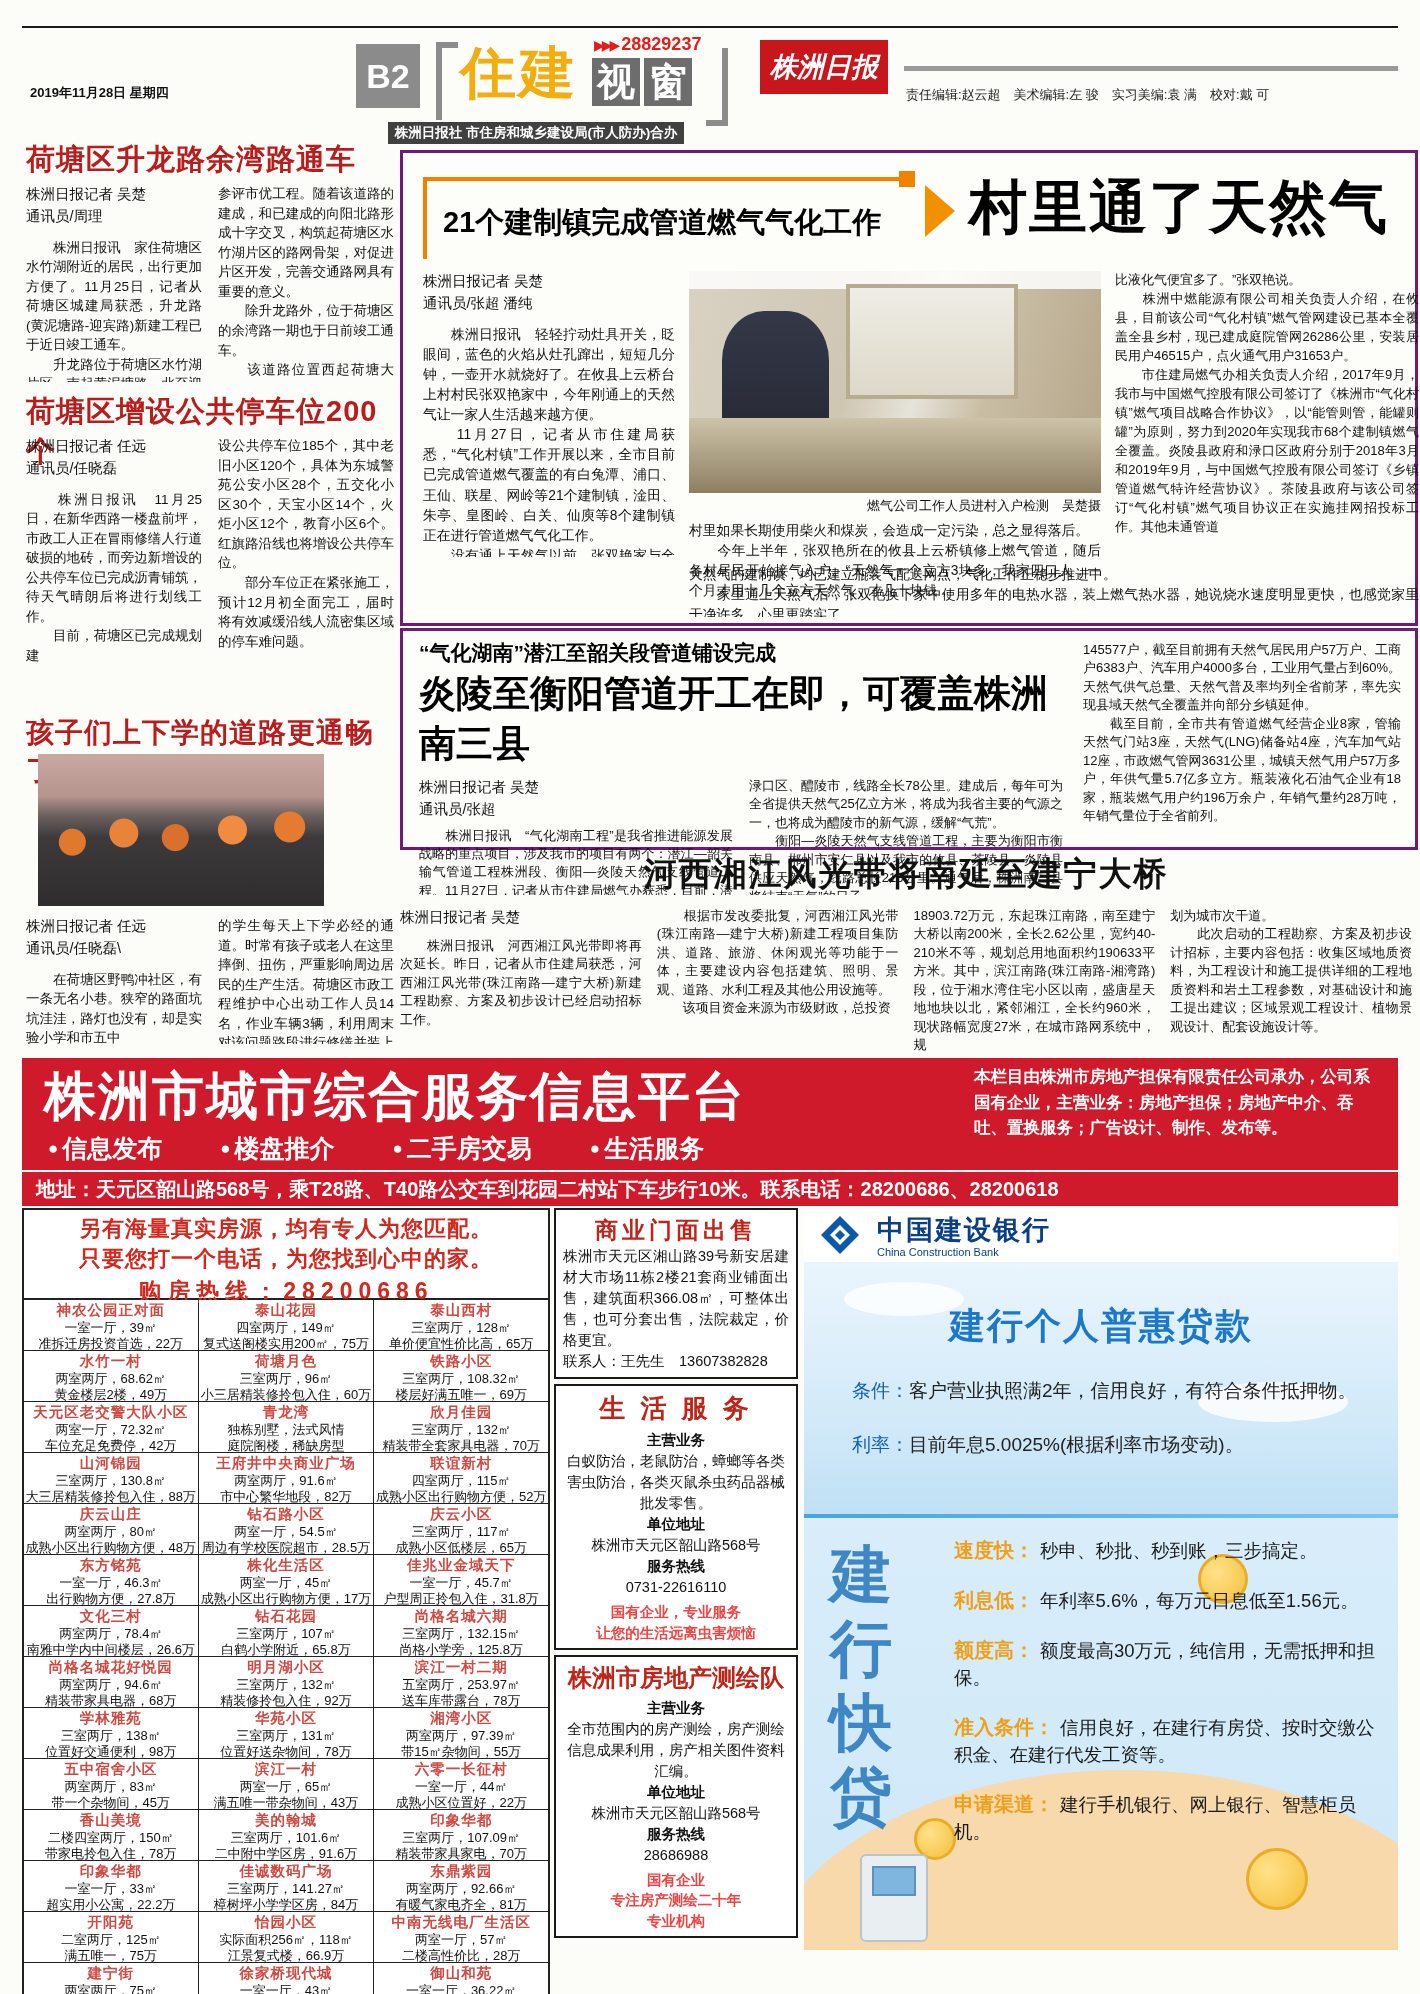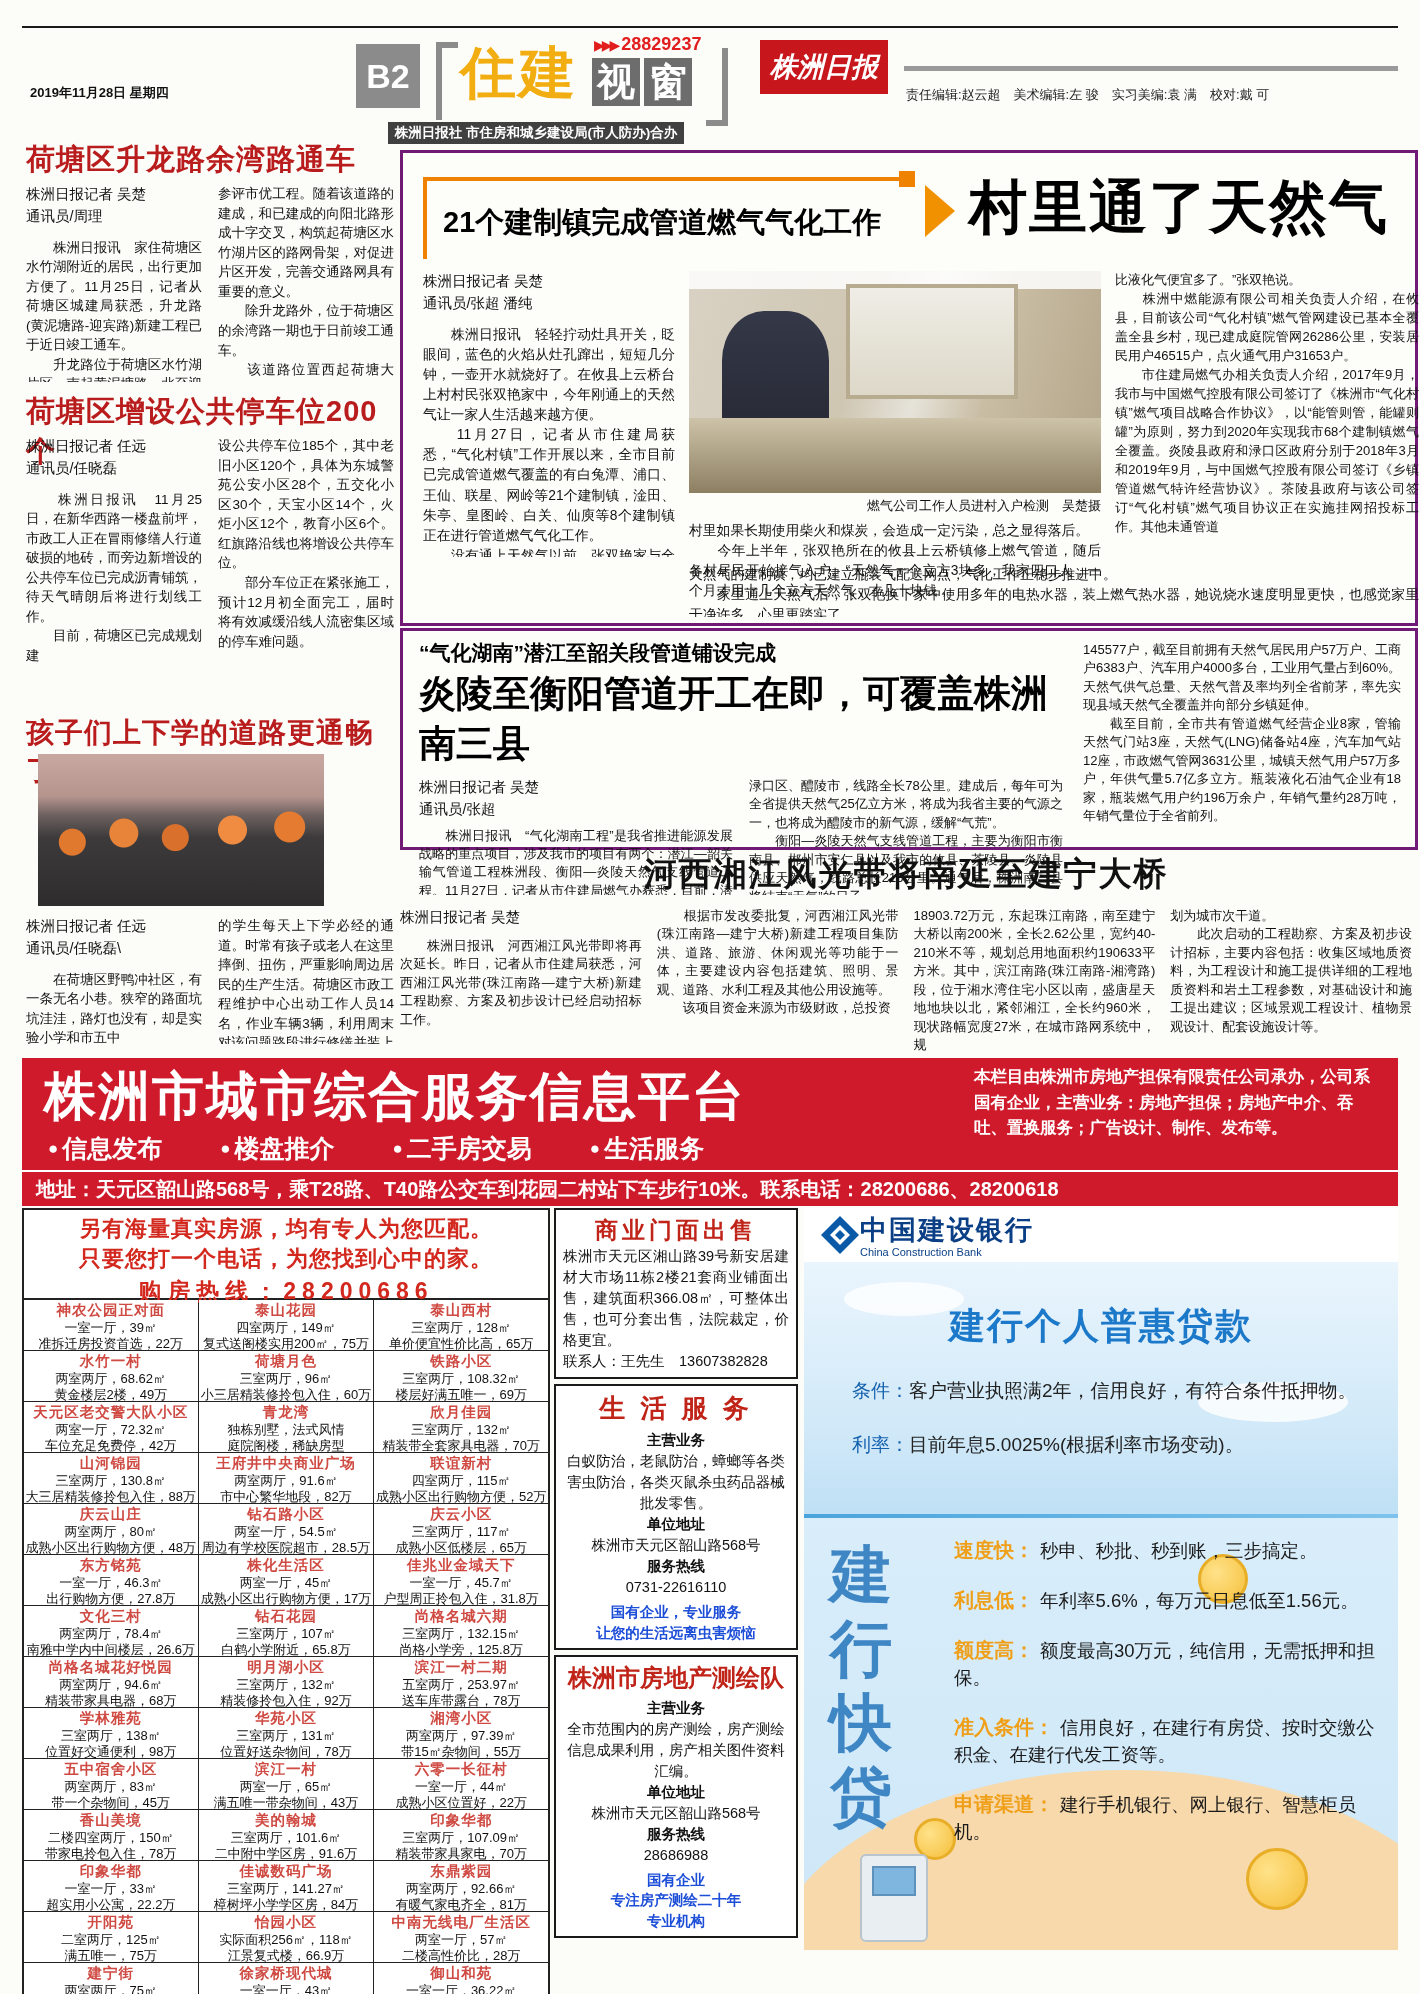--- a/index.html
+++ b/index.html
@@ -123,25 +123,25 @@
   .lst .lt{color:#cf4a42;font-size:14.5px;font-weight:bold;letter-spacing:1px;}
   .lst .ll,.lst .lp{font-size:13px;line-height:1.2;}
 
   
   #middle{left:554px;top:1208px;width:244px;}
   .midbox{border:2px solid #1a1a1a;background:#fff;margin-bottom:5px;padding:5px 7px;}
   .mid-red-title{color:#c02318;font-size:23px;font-weight:900;text-align:center;letter-spacing:4px;}
   .mid-co-title{color:#c02318;font-size:21px;font-weight:900;text-align:center;}
   .mid-line{font-size:14.5px;text-align:center;line-height:1.45;}
   .mid-par{font-size:14.5px;line-height:1.45;}
-  .mid-redline{color:#1d4ed8;font-size:14.5px;font-weight:bold;text-align:center;line-height:1.4;}
+  .mid-redline{color:#ef4444;font-size:14.5px;font-weight:bold;text-align:center;line-height:1.4;}
 
   
   #bank{left:804px;top:1208px;width:594px;height:742px;background:#fff;}
-  #bank-top{height:54px;display:flex;align-items:center;padding-left:16px;gap:0;background:#fff;}
+  #bank-top{height:54px;display:flex;align-items:center;padding-left:16px;gap:17px;background:#fff;}
   #bank-name{font-size:27px;font-weight:900;color:#0a3f86;letter-spacing:2px;}
   #bank-name-en{font-size:11px;color:#0a3f86;margin-top:-2px;}
   #bank-sky{position:absolute;left:0;top:54px;width:100%;height:252px;
             background:linear-gradient(180deg,#eaf5fd 0%,#cfe8f8 70%,#bfe0f5 100%);}
   .cloud{position:absolute;background:rgba(255,255,255,.8);border-radius:50%;}
   #bank-title{position:absolute;left:0;top:40px;width:100%;text-align:center;font-size:36px;font-weight:900;
               color:#1c79c9;letter-spacing:2px;}
   .cond-row{position:absolute;left:48px;font-size:19px;color:#222;}
   .cond-label{color:#1461ae;font-weight:normal;}
   #bank-divider{position:absolute;left:0;top:306px;width:100%;height:4px;

